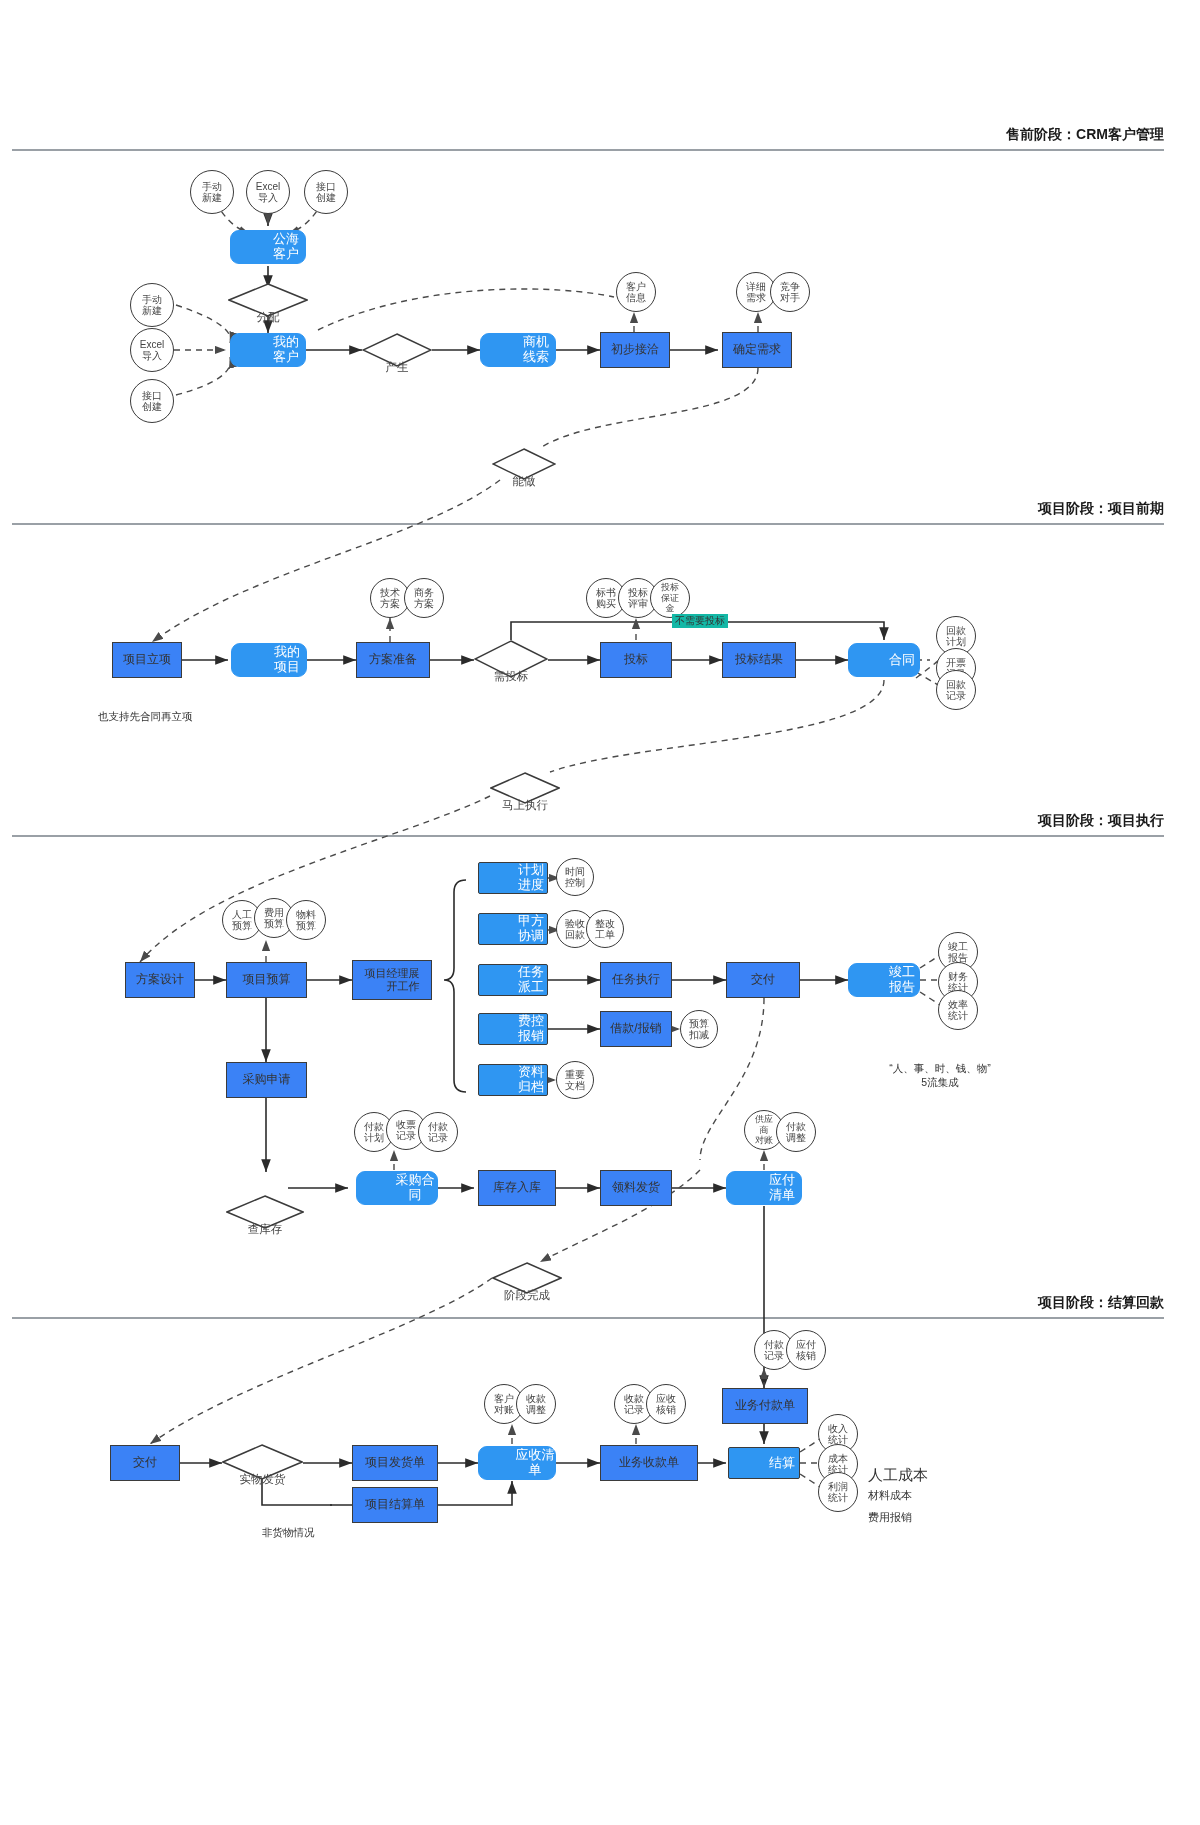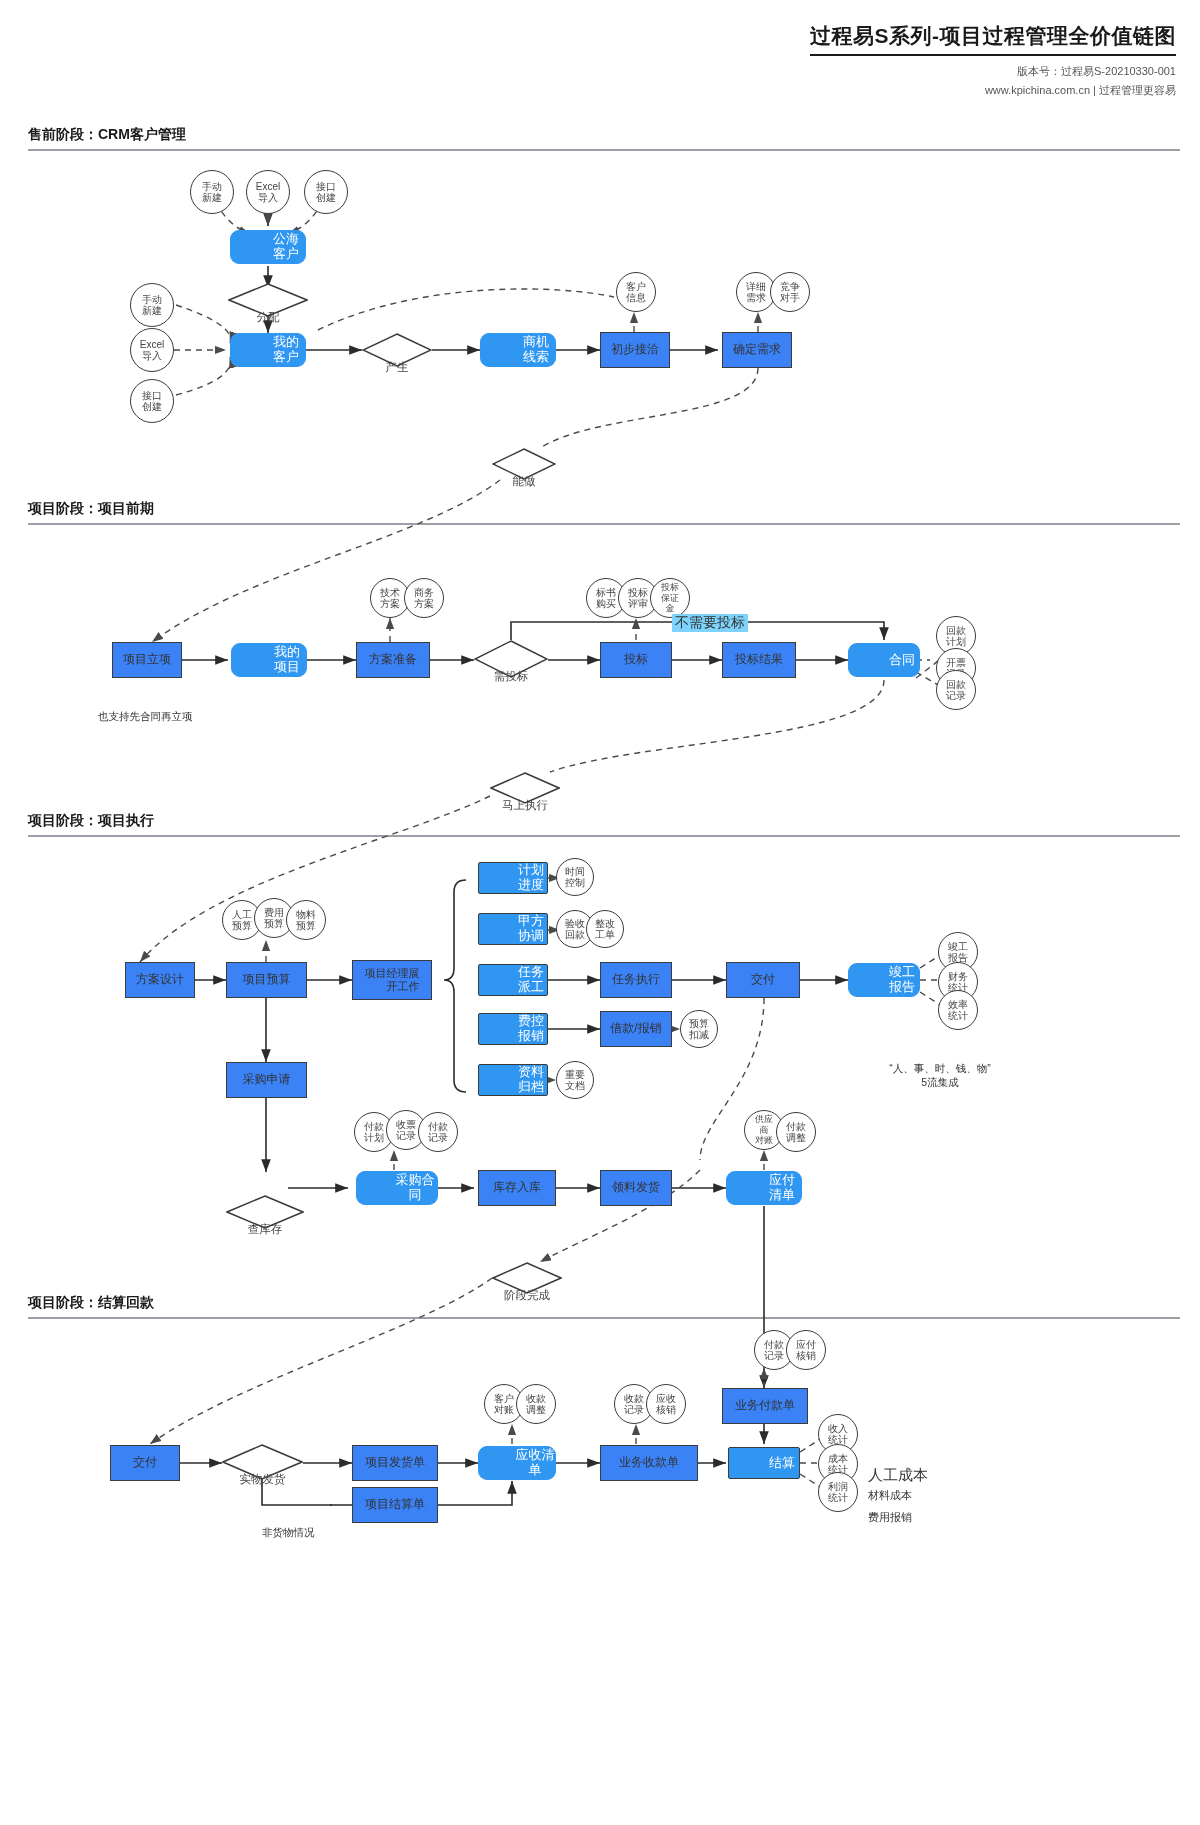--- a/index.html
+++ b/index.html
@@ -9,48 +9,43 @@
   svg.layer{position:absolute;left:0;top:0;width:1200px;height:1825px;pointer-events:none;}
 
   
   .hdr{position:absolute;right:24px;top:22px;text-align:right;}
   .hdr .title{font-size:21px;font-weight:bold;color:#1a1a1a;letter-spacing:.5px;
               border-bottom:2px solid #1a1a1a;padding-bottom:4px;display:inline-block;}
   .hdr .sub{font-size:11px;color:#555;margin-top:8px;}
   .hdr .sub2{font-size:11px;color:#555;margin-top:4px;}
 
   
-  .band{position:absolute;left:28px;width:1152px;}
+  .band{position:absolute;left:12px;width:1152px;text-align:right;}
   .band .lbl{font-size:14px;font-weight:bold;color:#1a1a1a;margin-bottom:5px;}
   .band .rule{height:2px;background:#9aa0a6;width:100%;}
 
   
   .node{position:absolute;box-sizing:border-box;display:flex;align-items:center;
         justify-content:center;text-align:center;line-height:1.15;}
   .rect{background:#3b82f6;border:1.5px solid #3b3b3b;font-size:12px;color:#333;text-align:right;}
   .blue{background:#2f96f2;border:1.5px solid #2f96f2;color:#fff;font-size:13px;
         border-radius:9px;padding-left:36px;}
   .blue.sq{border-radius:2px;border:1.5px solid #3b3b3b;}
   .circ{background:#fff;border:1.5px solid #3b3b3b;border-radius:50%;
         font-size:10px;color:#444;}
   .diam{background:transparent;font-size:11.5px;color:#444;}
   .diam .dtxt{position:relative;z-index:2;margin-top:36px;}
   .note{position:absolute;font-size:10.5px;color:#333;margin-top:28px;}
-  .elabel{position:absolute;font-size:14px;color:#333;background:#7dd3fc;padding:0 3px;}
+  .elabel{position:absolute;font-size:10px;color:#333;background:#14b8a6;padding:0 3px;}
 </style>
 </head>
 <body>
 
 <div id="canvas">
 
-  <div class="hdr">
-    <div class="title">过程易S系列-项目过程管理全价值链图</div>
-    <div class="sub">版本号：过程易S-20210330-001</div>
-    <div class="sub2">www.kpichina.com.cn | 过程管理更容易</div>
-  </div>
 
   <div class="band" style="top:126px">
     <div class="lbl">售前阶段：CRM客户管理</div>
     <div class="rule"></div>
   </div>
   <div class="band" style="top:500px">
     <div class="lbl">项目阶段：项目前期</div>
     <div class="rule"></div>
   </div>
   <div class="band" style="top:812px">

